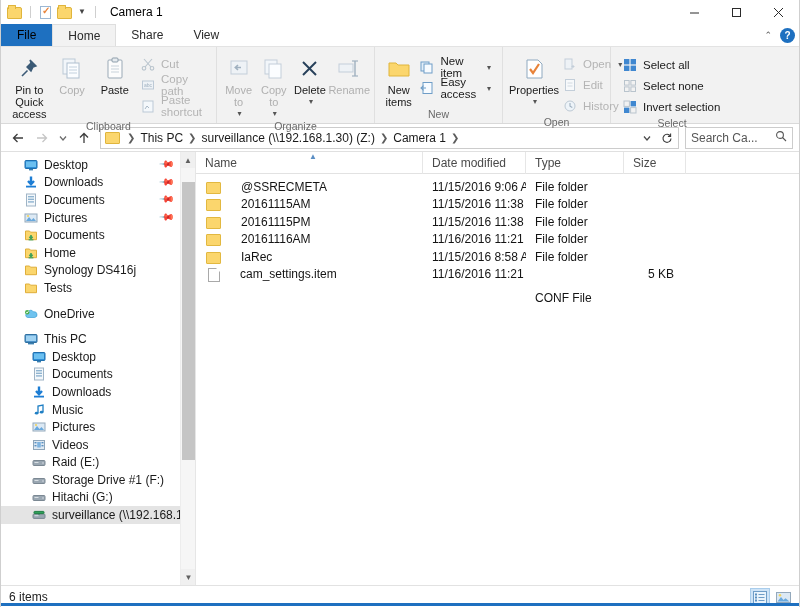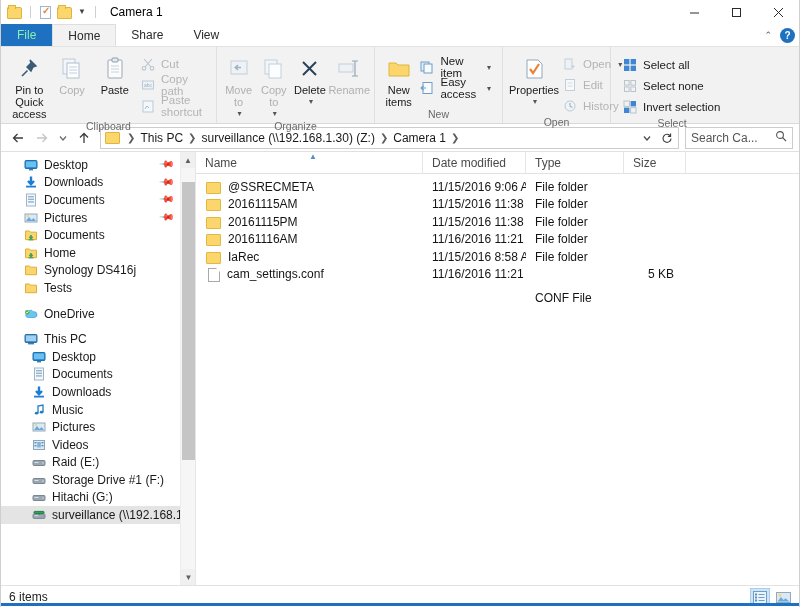--- a/index.html
+++ b/index.html
@@ -26,21 +26,21 @@
   .props-ico:after { content:"✓"; position:absolute; color:#e8833a; font-size:10px; left:1px; top:-2px; font-weight:bold; }
   .qat-caret { font-size:8px; color:#444; padding:0 2px; line-height:1; }
   .title-text { margin-left:10px; font-size:12px; color:#000; }
   .winbtns { position:absolute; right:0; top:0; display:flex; height:24px; }
   .winbtn { width:42px; height:24px; display:flex; align-items:center; justify-content:center; font-size:12px; color:#2b2b2b; }
   .winbtn svg { display:block; }
 
   
   .tabrow { height:22px; display:flex; align-items:stretch; background:#ffffff; position:relative; }
   .tab { padding:0 15px; display:flex; align-items:center; font-size:12px; color:#2a2a2a; height:22px; }
-  .tab.file { background:#1e70c0; color:#86efac; padding:0 16px; }
+  .tab.file { background:#1e70c0; color:#000000; padding:0 16px; }
   .tab.active { background:#f2f2f2; border:1px solid #dedede; border-bottom:none; }
   .tabrow .rightzone { position:absolute; right:4px; top:0; height:22px; display:flex; align-items:center; gap:8px; }
   .collapse-chev { font-size:9px; color:#555; }
   .help-ico { width:15px; height:15px; border-radius:50%; background:#1e70c0; color:#fff; font-size:10px; font-weight:bold; display:flex; align-items:center; justify-content:center; }
 
   
   .ribbon { height:78px; background:#f2f2f2; border-top:1px solid #e3e3e3; border-bottom:1px solid #d9d9d9; display:flex; position:relative; }
   .group { display:flex; flex-direction:column; justify-content:space-between; border-right:1px solid #e0e0e0; padding:3px 0 0 0; position:relative; }
   .group-items { display:flex; align-items:flex-start; padding:0 7px; flex:1; }
   .group-label { text-align:center; font-size:10.5px; color:#6a6a6a; padding-bottom:3px; }
@@ -84,21 +84,21 @@
   .nsarrow.bot { position:absolute; bottom:0; width:15px; }
   .nsthumb { position:absolute; left:1px; width:13px; background:#c5c5c5; }
 
   .content { flex:1; display:flex; flex-direction:column; background:#fff; }
   .colhdr { height:22px; display:flex; align-items:center; border-bottom:1px solid #e2e2e2; font-size:12px; color:#4a4a4a; position:relative; }
   .col { height:22px; display:flex; align-items:center; padding-left:9px; border-right:1px solid #e6e6e6; position:relative; }
   .col .sortarrow { position:absolute; left:50%; top:0px; font-size:8px; color:#5a8ec4; }
   .filelist { flex:1; padding-top:4px; }
   .frow { height:17.5px; display:flex; align-items:center; font-size:12px; color:#141414; }
   .fcell { padding-left:9px; overflow:hidden; white-space:nowrap; }
-  .fcell.name { display:flex; align-items:center; gap:7px; padding-left:10px; }
+  .fcell.name { display:flex; align-items:center; gap:20px; padding-left:10px; }
   .fcell.size { text-align:right; padding-left:0; padding-right:12px; }
   .ficon { width:16px; height:16px; flex:none; position:relative; }
   .ficon.folder { background:#fbd66d; border:1px solid #e2b840; border-radius:1px; height:12px; width:15px; margin-top:2px; }
   .ficon.file { width:12px; height:14px; background:#fff; border:1px solid #a9a9a9; margin-left:2px; margin-top:1px; }
   .ficon.file:before { content:""; position:absolute; right:-1px; top:-1px; border-left:4px solid transparent; border-top:4px solid #fff; }
 
   
   .statusbar { height:22px; border-top:1px solid #e2e2e2; display:flex; align-items:center; padding:0 8px; font-size:12px; color:#222; background:#fff; position:relative; }
   .viewbtns { position:absolute; right:6px; top:2px; display:flex; gap:3px; }
   .vbtn { width:20px; height:18px; display:flex; align-items:center; justify-content:center; }
@@ -755,21 +755,21 @@
             <span class="ficon folder"></span>
             <span>IaRec</span>
           </div>
           <div class="fcell" style="width:103px;">11/15/2016 8:58 AM</div>
           <div class="fcell" style="width:98px;">File folder</div>
           <div class="fcell size" style="width:62px;"></div>
         </div>
         <div class="frow">
           <div class="fcell name" style="width:227px;">
             <span class="ficon file"></span>
-            <span>cam_settings.conf</span>
+            <span>cam_settings.item</span>
           </div>
           <div class="fcell" style="width:103px;">11/16/2016 11:21 ...</div>
           <div class="fcell" style="width:98px;margin-top:48px;">CONF File</div>
           <div class="fcell size" style="width:62px;">5 KB</div>
         </div>
       </div>
     </div>
   </div>
 
   <div class="statusbar">

